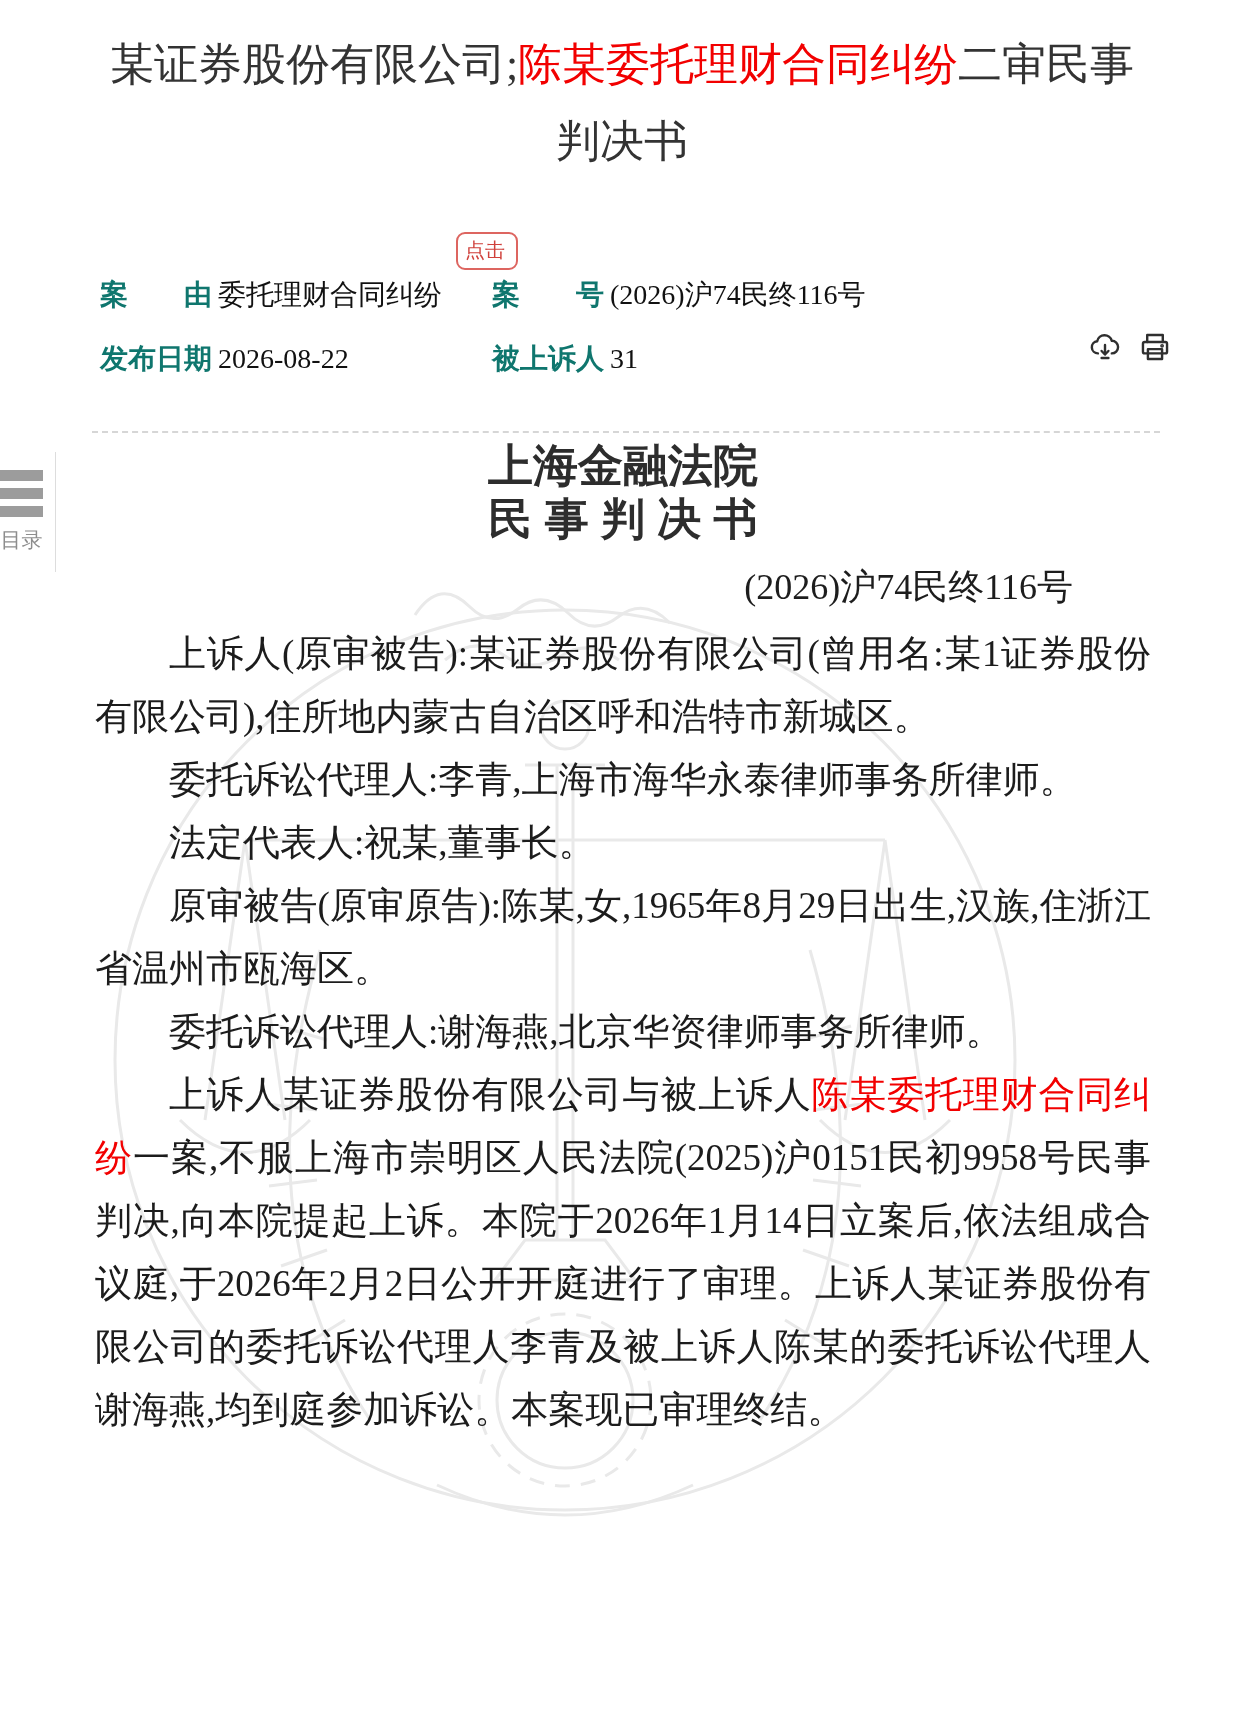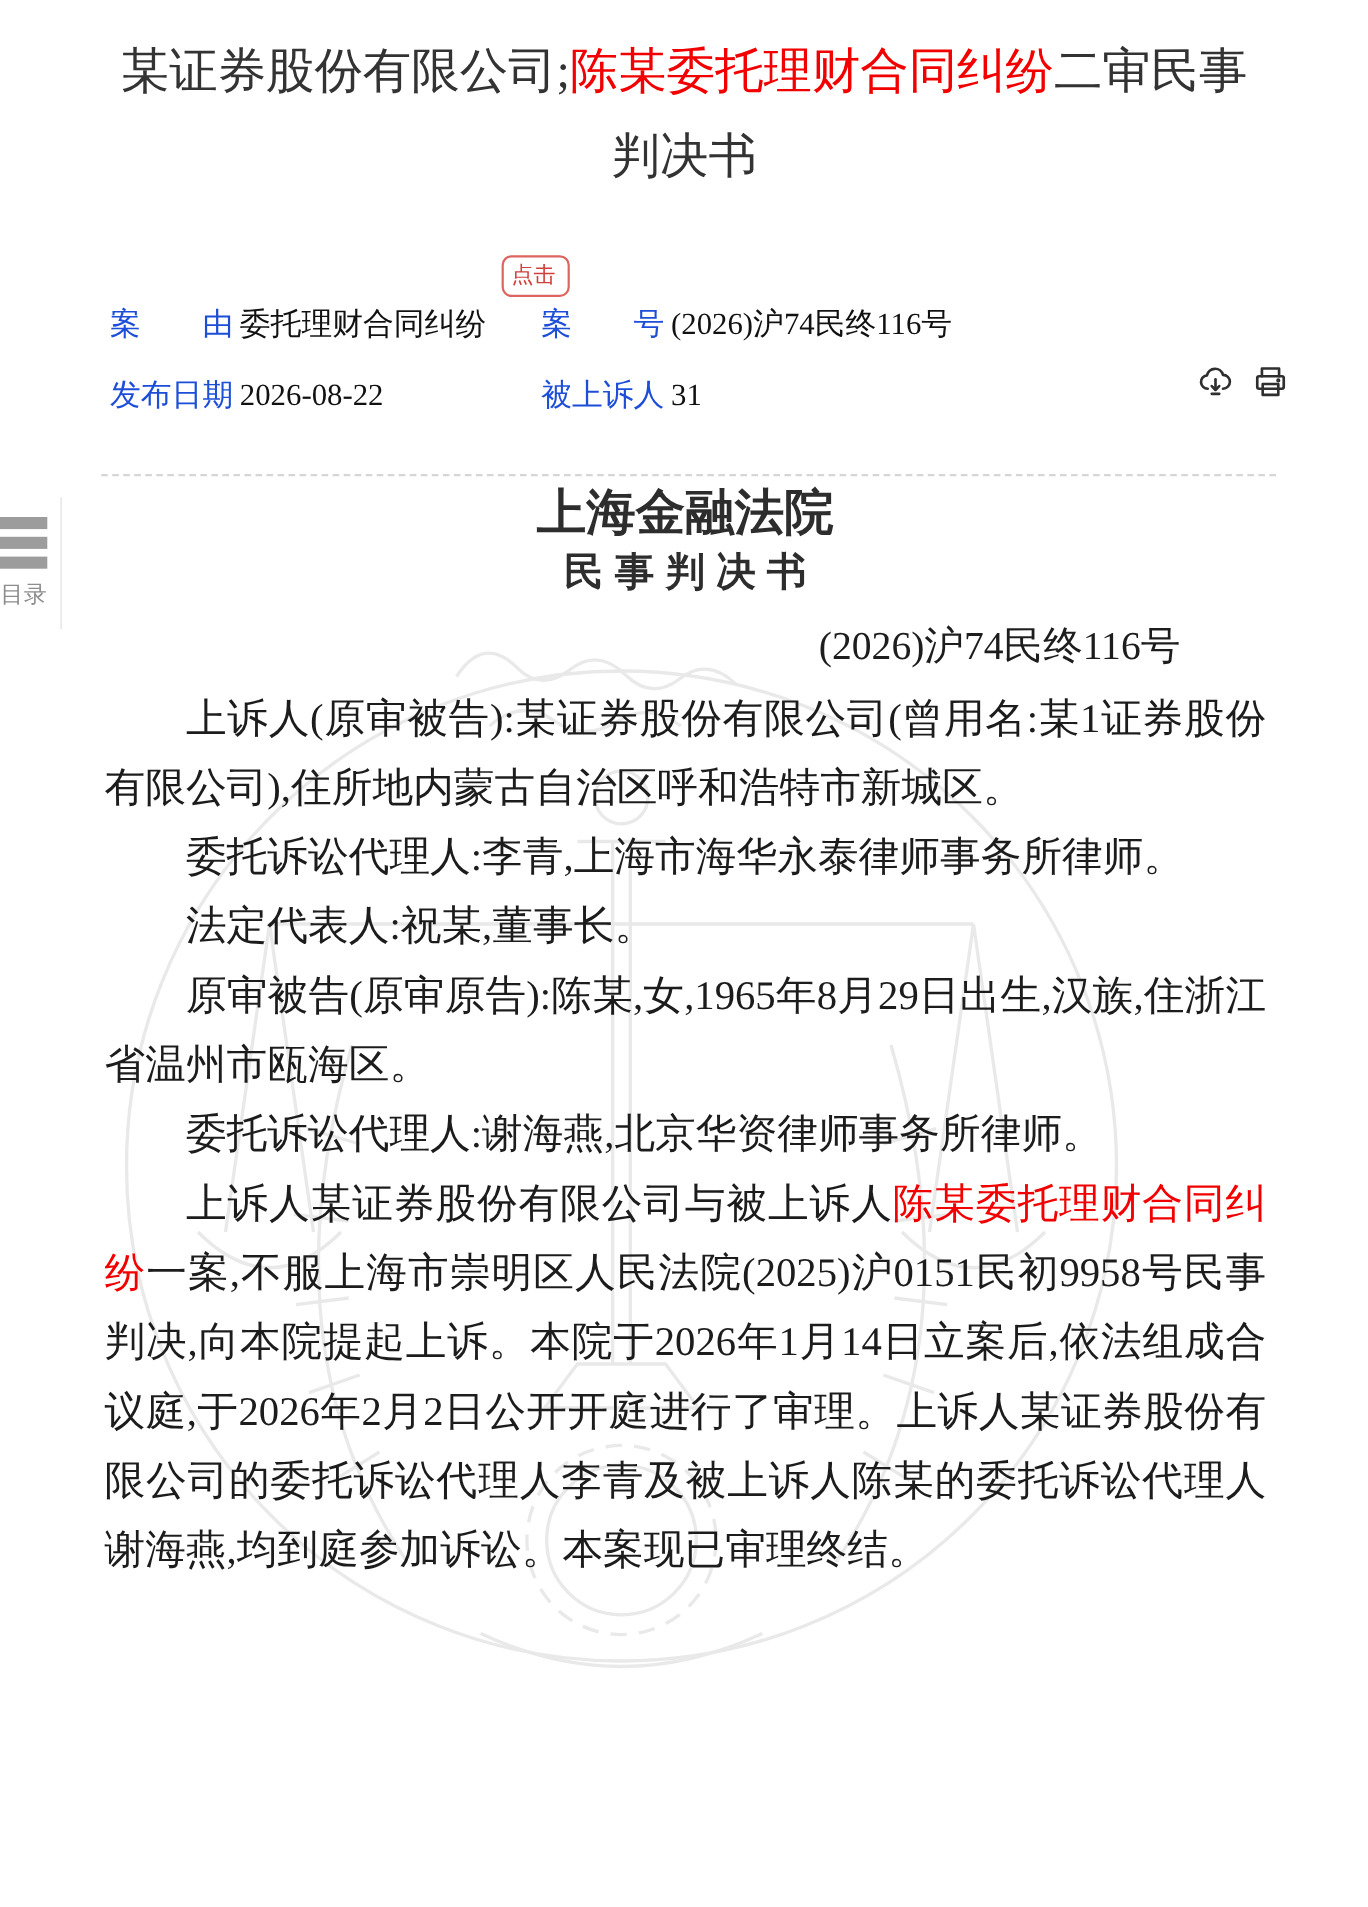--- a/index.html
+++ b/index.html
@@ -14,22 +14,22 @@
     position:relative; z-index:2; margin:26px auto 0; width:1030px;
     text-align:center; font-size:44px; font-weight:400; line-height:77px; color:#333;
   }
   .red-text { color:#f20000; }
   
   .meta { position:absolute; z-index:2; top:276px; left:100px; width:1070px; font-size:28px; }
   .meta-row { display:flex; align-items:baseline; margin-bottom:26px; }
   .meta-col { display:flex; align-items:baseline; position:relative; }
   .meta-col-left { width:392px; flex:none; }
   .meta-label {
-    width:112px; flex:none; color:#1d4ed8;
-    text-align:justify; text-align-last:justify;
+    width:112px; flex:none; color:#0f766e;
+    text-align:justify; text-align-last:justify;font-weight:bold;
   }
   .meta-value { color:#111; margin-left:6px; white-space:nowrap; }
   .click-badge {
     position:absolute; left:336px; top:-44px; box-sizing:border-box;
     width:62px; height:38px; overflow:hidden; white-space:nowrap;
     border:2px solid #dd6560; border-radius:9px; background:#fff;
     color:#d0413c; font-size:20px; line-height:33px; padding:0 4px 0 7px;
     cursor:pointer;
     margin-left:20px;
   }
@@ -43,21 +43,21 @@
   .toc-widget {
     position:absolute; z-index:3; left:0; top:452px; width:55px; height:120px;
     border-right:1px solid #ddd; cursor:pointer; background:transparent;
   }
   .toc-bar { width:43px; height:11px; background:#9c9c9c; margin:0 0 7px 0; }
   .toc-bar:first-child { margin-top:18px; }
   .toc-label { margin-top:9px; width:43px; text-align:center; font-size:21px; color:#8d8d8d; }
   
   .doc { position:absolute; z-index:2; top:440px; left:95px; width:1056px; }
   .court   { text-align:center; font-size:45px; font-weight:700; color:#2d2d2d; line-height:52px; margin:0; }
-  .doc-type{ text-align:center; font-size:36px; font-weight:700; color:#2d2d2d; line-height:52px; margin:2px 0 0; letter-spacing:0.28em; text-indent:0.28em; }
+  .doc-type{ text-align:center; font-size:44px; font-weight:700; color:#2d2d2d; line-height:52px; margin:2px 0 0; letter-spacing:0.28em; text-indent:0.28em; }
   .case-no { text-align:right; font-size:36px; color:#1d1d1d; line-height:46px; padding-right:78px; margin-top:18px; }
   .doc-body { margin-top:12px;font-family:Liberation Serif, serif; }
   .doc-body p {
     margin:0; font-size:37px; line-height:63px; color:#1c1c1c;
     text-align:justify; text-indent:2em;
   }
 </style>
 </head>
 <body>
 

